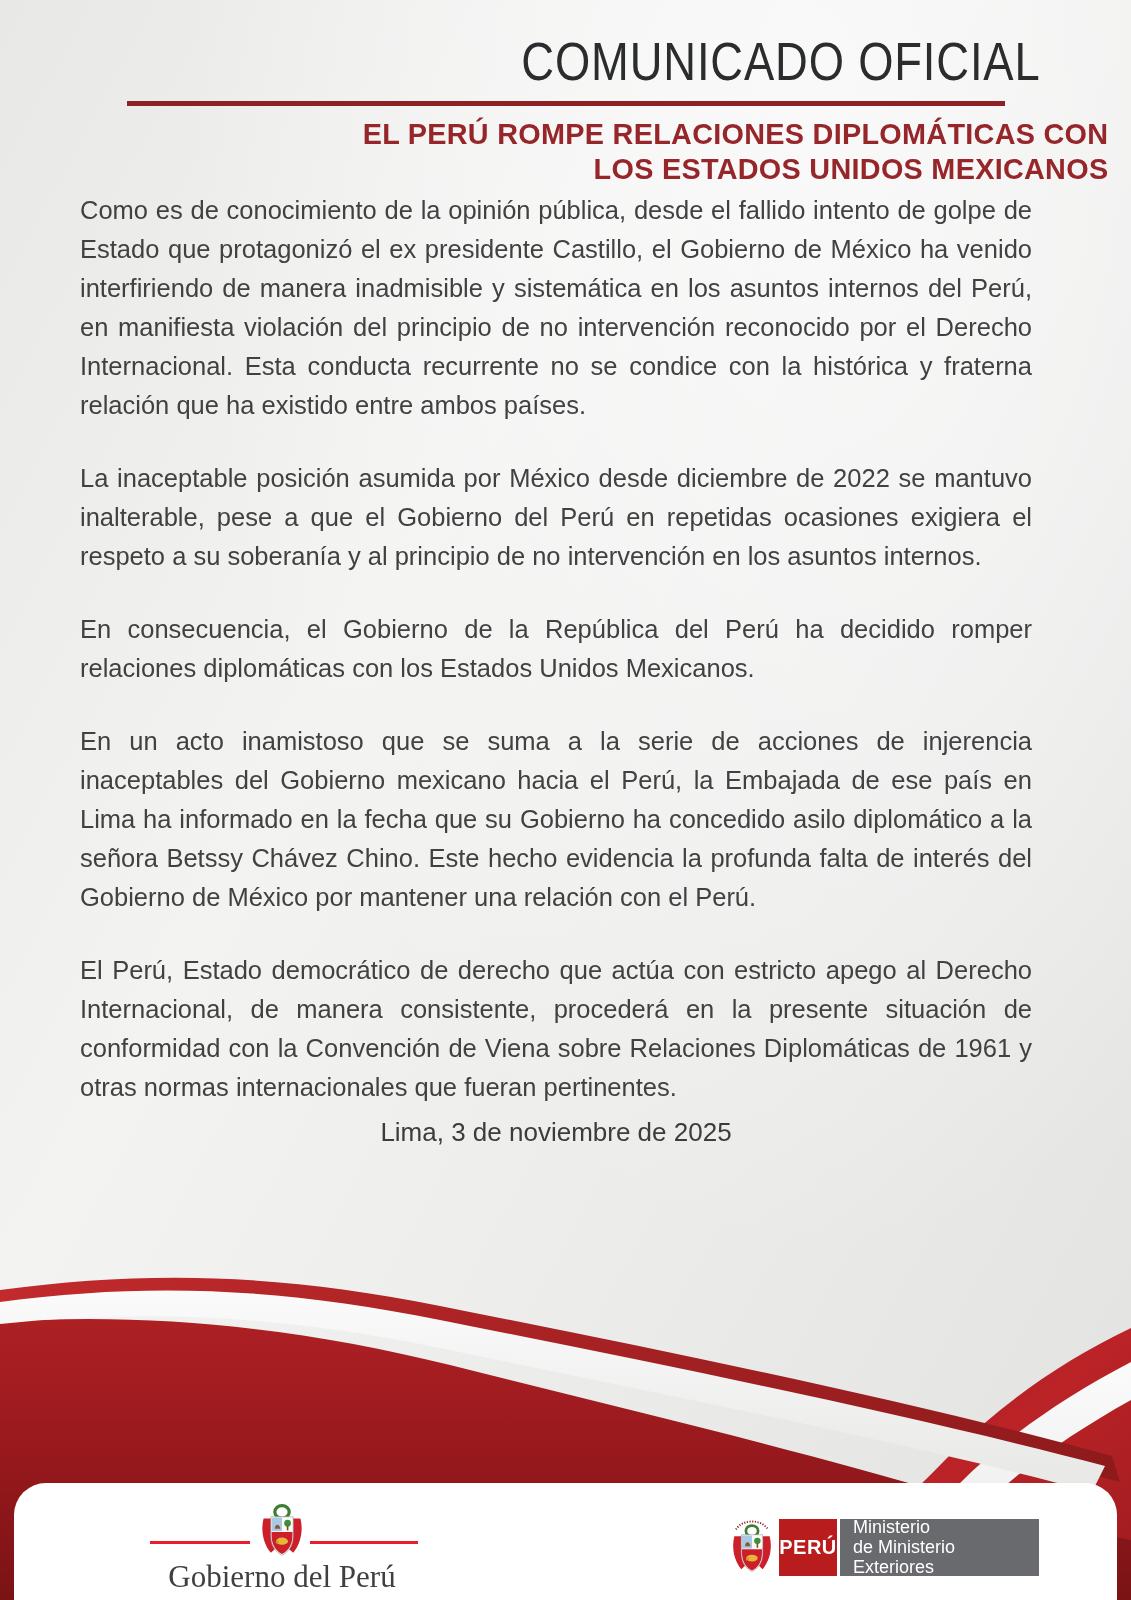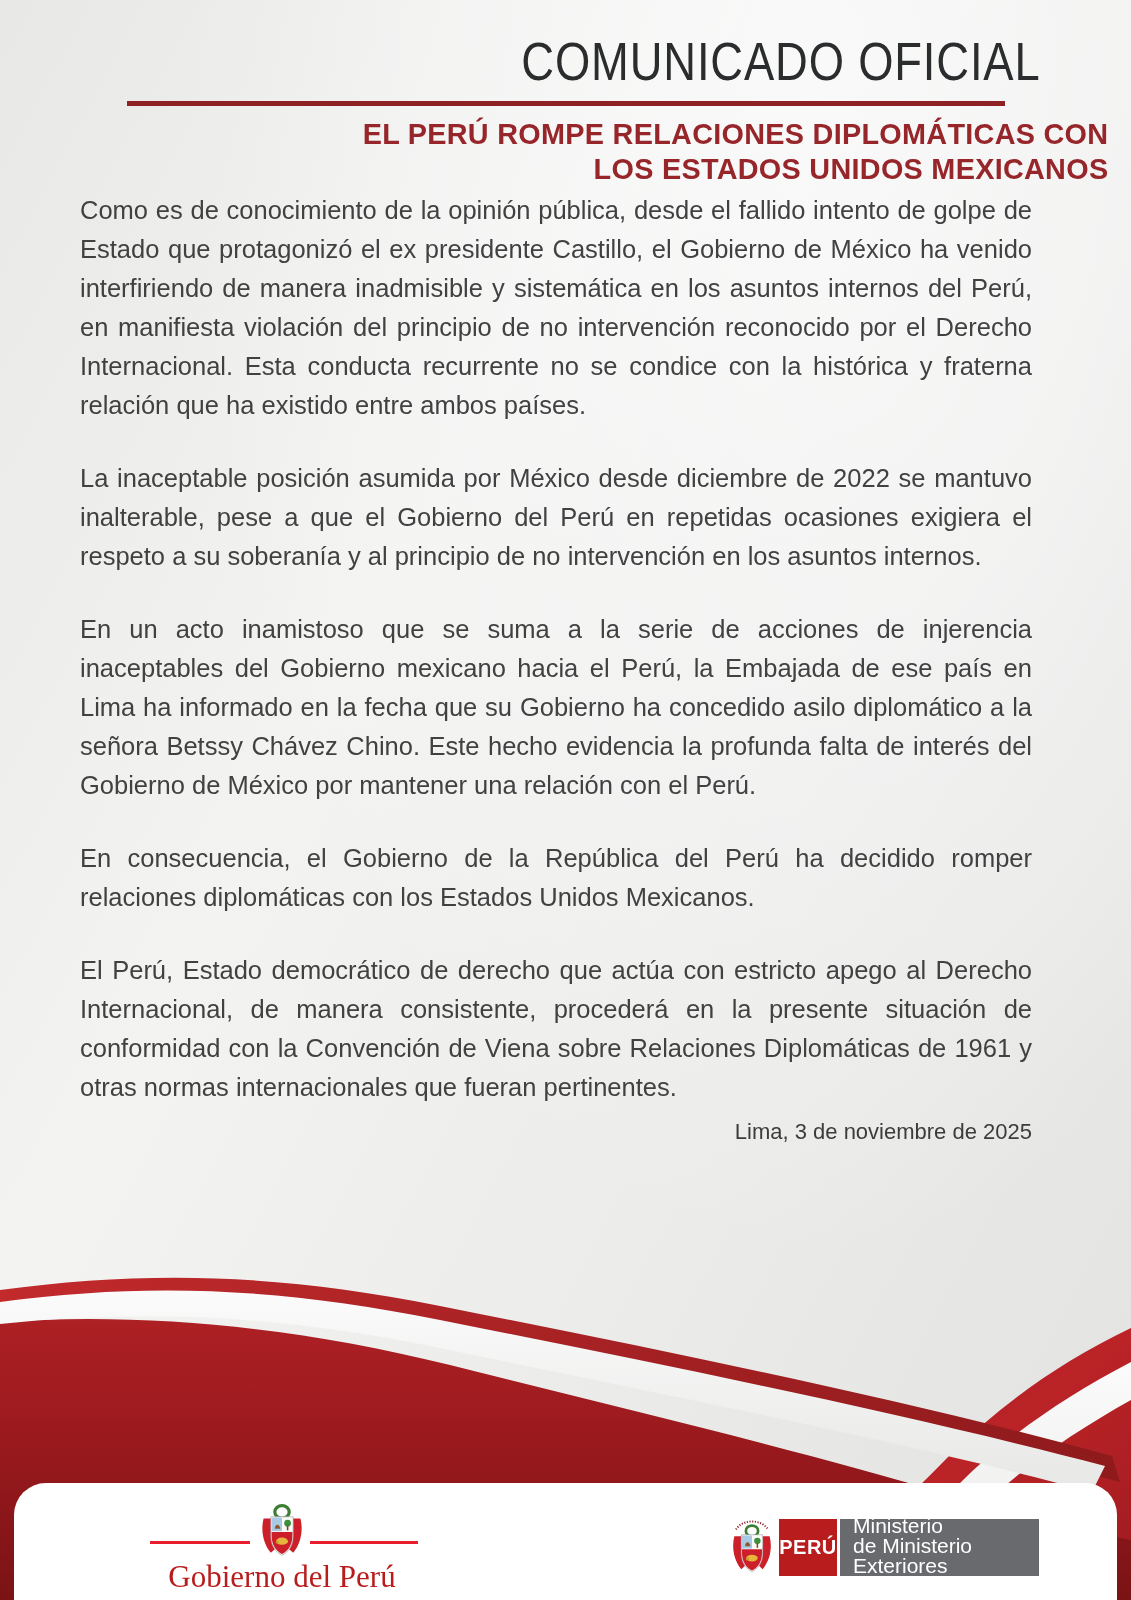--- a/index.html
+++ b/index.html
@@ -35,77 +35,77 @@
   }
 
   
   .doc-body { position:absolute; top:191px; left:80px; width:952px; }
   .doc-body p {
     font-size:25.5px; line-height:39px; color:#414141;
     text-align:justify; margin:0 0 34px 0;
   }
   .doc-body p.last { margin-bottom:6px; }
   .dateline {
-    font-size:22px; line-height:38px; color:#3c3c3c;
-    text-align:right;
+    font-size:26px; line-height:38px; color:#3c3c3c;
+    text-align:center;
   }
 
   
   .wave { position:absolute; left:0; top:1270px; width:1131px; height:330px; }
   .wave svg { display:block; width:100%; height:100%; }
 
   
   .footer-card {
     position:absolute; left:14px; right:14px; top:1483px; height:117px;
     background:#ffffff; border-radius:32px 32px 0 0;
   }
   .gob-logo { position:absolute; left:132px; top:21px; width:272px; text-align:center; }
   .gob-emblem-row { position:relative; height:54px; }
   .gob-line { position:absolute; top:37px; height:2.5px; background:#ea1d2d; }
   .gob-line.left  { left:4px;  width:100px; }
   .gob-line.right { right:0;   width:108px; }
   .gob-emblem-row svg { position:absolute; left:50%; top:0; transform:translateX(-50%); }
   .gob-label {
     font-family:"Liberation Serif", serif;
-    font-size:31px; color:#b91c1c; margin-top:1px; white-space:nowrap;
+    font-size:31px; color:#404040; margin-top:1px; white-space:nowrap;
   }
 
   .mre-logo { position:absolute; left:715px; top:33px; display:flex; align-items:center; }
   .mre-coat { margin-right:4px; }
   .peru-box {
     width:58px; height:57px; background:#b91c1c; color:#fff;
     display:flex; align-items:center; justify-content:center;
     font-size:20px; font-weight:700; letter-spacing:.5px;
     margin-right:3px;
   }
   .ministry-box {
     width:199px; height:57px; background:#696a6d; color:#fff;
-    display:flex; flex-direction:column; justify-content:flex-end;
-    padding-left:13px; font-size:21px; line-height:20px;
+    display:flex; flex-direction:column; justify-content:center;
+    padding-left:13px; font-size:18px; line-height:20px;
   }
 </style>
 </head>
 <body>
 
 <div class="page">
 
   <header class="doc-header">
     <div class="doc-title">COMUNICADO OFICIAL</div>
     <div class="title-rule"></div>
     <div class="doc-headline">
       <span>EL PERÚ ROMPE RELACIONES DIPLOMÁTICAS CON</span><br>
       <span>LOS ESTADOS UNIDOS MEXICANOS</span>
     </div>
   </header>
 
   <main class="doc-body">
     <p>Como es de conocimiento de la opinión pública, desde el fallido intento de golpe de Estado que protagonizó el ex presidente Castillo, el Gobierno de México ha venido interfiriendo de manera inadmisible y sistemática en los asuntos internos del Perú, en manifiesta violación del principio de no intervención reconocido por el Derecho Internacional. Esta conducta recurrente no se condice con la histórica y fraterna relación que ha existido entre ambos países.</p>
     <p>La inaceptable posición asumida por México desde diciembre de 2022 se mantuvo inalterable, pese a que el Gobierno del Perú en repetidas ocasiones exigiera el respeto a su soberanía y al principio de no intervención en los asuntos internos.</p>
+    <p>En consecuencia, el Gobierno de la República del Perú ha decidido romper relaciones diplomáticas con los Estados Unidos Mexicanos.</p>
     <p>En un acto inamistoso que se suma a la serie de acciones de injerencia inaceptables del Gobierno mexicano hacia el Perú, la Embajada de ese país en Lima ha informado en la fecha que su Gobierno ha concedido asilo diplomático a la señora Betssy Chávez Chino. Este hecho evidencia la profunda falta de interés del Gobierno de México por mantener una relación con el Perú.</p>
-    <p>En consecuencia, el Gobierno de la República del Perú ha decidido romper relaciones diplomáticas con los Estados Unidos Mexicanos.</p>
     <p class="last">El Perú, Estado democrático de derecho que actúa con estricto apego al Derecho Internacional, de manera consistente, procederá en la presente situación de conformidad con la Convención de Viena sobre Relaciones Diplomáticas de 1961 y otras normas internacionales que fueran pertinentes.</p>
     <div class="dateline">Lima, 3 de noviembre de 2025</div>
   </main>
 
   <div class="wave">
     <svg viewBox="0 0 1131 330" preserveAspectRatio="none">
       <defs>
         <linearGradient id="gMass" x1="0" y1="0" x2="0" y2="1">
           <stop offset="0" stop-color="#ad2024"></stop>
           <stop offset=".45" stop-color="#99191d"></stop>

